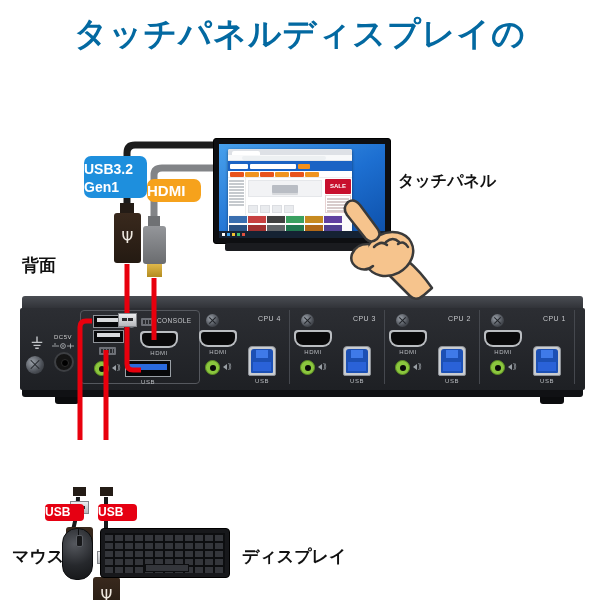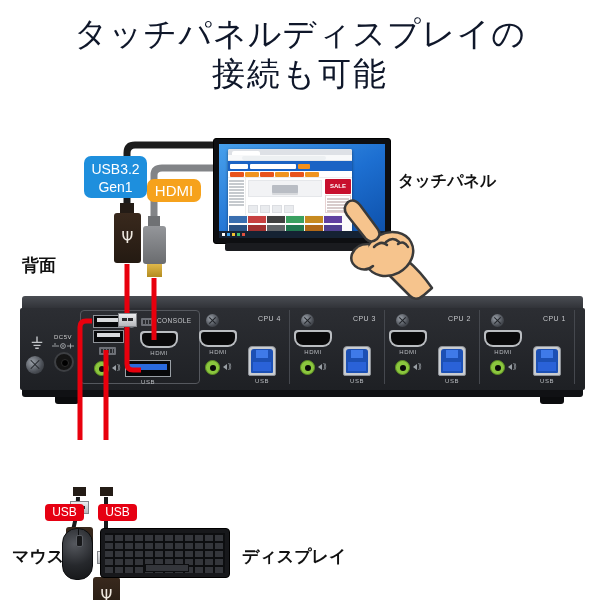--- a/index.html
+++ b/index.html
@@ -1,24 +1,24 @@
 <!DOCTYPE html>
 <html><head>
 <meta charset="utf-8">
 <style>
   *{margin:0;padding:0;box-sizing:border-box}
   html,body{width:600px;height:600px}
   body{background:#fff;font-family:"Liberation Sans","DejaVu Sans",sans-serif;position:relative;overflow:hidden}
   .abs{position:absolute}
   
-  .title{left:0;top:14px;width:600px;text-align:center;font-weight:400;color:#0f172a;line-height:1.22}
+  .title{left:0;top:14px;width:600px;text-align:center;font-weight:700;color:#0369a1;line-height:1.22}
   .title .t1{font-size:33px;letter-spacing:1px}
   .title .t2{font-size:33px;letter-spacing:2px}
   
-  .pill{color:#fff;font-weight:normal;text-align:center;border-radius:7px}
+  .pill{color:#fff;font-weight:bold;text-align:left;border-radius:7px}
   .pill-usb32{left:84px;top:156px;width:63px;height:42px;background:#1e8fdd;font-size:14px;line-height:1.3;padding-top:4px}
   .pill-hdmi{left:147px;top:179px;width:54px;height:23px;background:#f6a21c;font-size:15px;line-height:23px}
   .pill-red{width:39px;height:17px;background:#e60012;font-size:12px;line-height:17px;border-radius:4px}
   
   .rear{left:22px;top:254px;font-size:17px;font-weight:900;color:#111}
   .touchlbl{left:398px;top:170px;font-size:16px;font-weight:900;color:#111;line-height:1.35}
   .devicelbl{font-size:17px;font-weight:900;color:#111}
   
   .monitor{left:213px;top:138px;width:178px;height:106px;background:#0e0f12;border-radius:3px;border:1px solid #000}
   .mscreen{position:absolute;left:5px;top:5px;right:5px;bottom:5px;background:linear-gradient(150deg,#47a0ec 0%,#1d6fd1 55%,#0d4fa8 100%);overflow:hidden}
@@ -114,21 +114,20 @@
   .mouse::after{content:"";position:absolute;left:15px;top:0;width:1px;height:6px;background:#0c0d0f}
   .keyboard{left:100px;top:528px;width:130px;height:50px;background:#17181b;border:1px solid #000;border-radius:4px;position:absolute}
   .keyboard::before{content:"";position:absolute;left:4px;top:4px;right:4px;bottom:4px;background-color:#121315;background-image:repeating-linear-gradient(0deg,transparent 0 6px,#0d0e10 6px 8px),repeating-linear-gradient(90deg,#34363b 0 8px,#0d0e10 8px 10px)}
   .keyboard::after{content:"";position:absolute;left:44px;bottom:5px;width:42px;height:6px;background:#34363b;border:1px solid #0d0e10}
 </style>
 </head>
 <body>
 
 <div class="abs title">
   <div class="t1">タッチパネルディスプレイの</div>
-  <div class="t2">接続も可能</div>
 </div>
 
 <svg class="abs" style="left:0;top:0" width="600" height="600">
   <path d="M127,216 L127,153 Q127,145 135,145 L228,145" stroke="#1c1c1c" stroke-width="7" fill="none"></path>
   <path d="M154,228 L154,175 Q154,168 162,168 L240,168" stroke="#828487" stroke-width="7" fill="none"></path>
   <path d="M78,497 C78,516 74,524 72,534" stroke="#17181a" stroke-width="4" fill="none"></path>
   <path d="M106,497 L106,530" stroke="#17181a" stroke-width="4" fill="none"></path>
 </svg>
 
 <div class="abs device">

